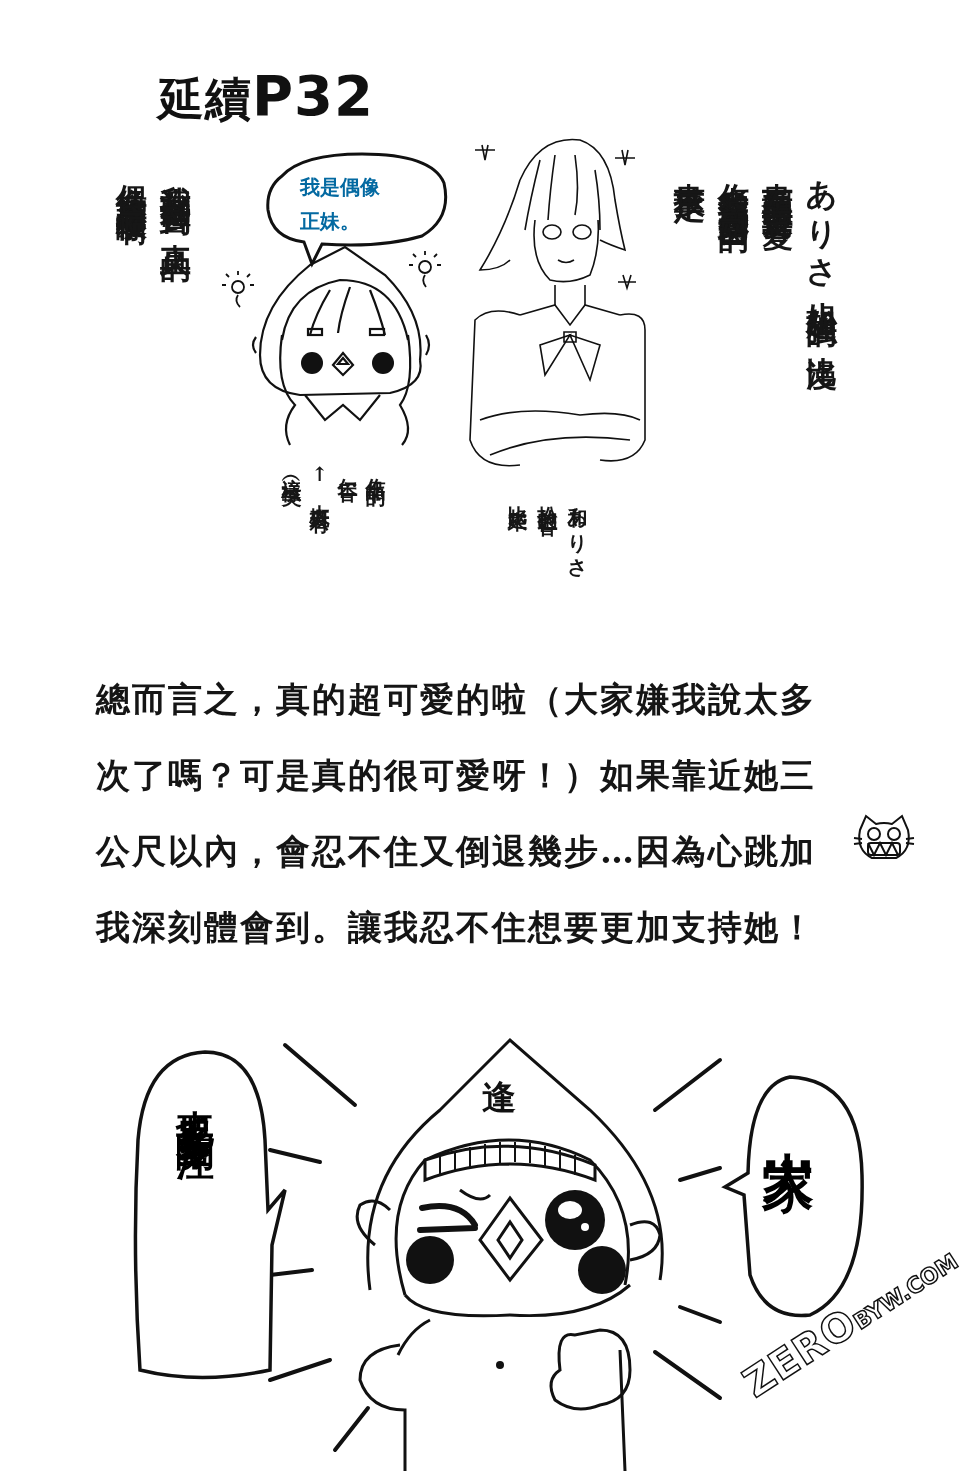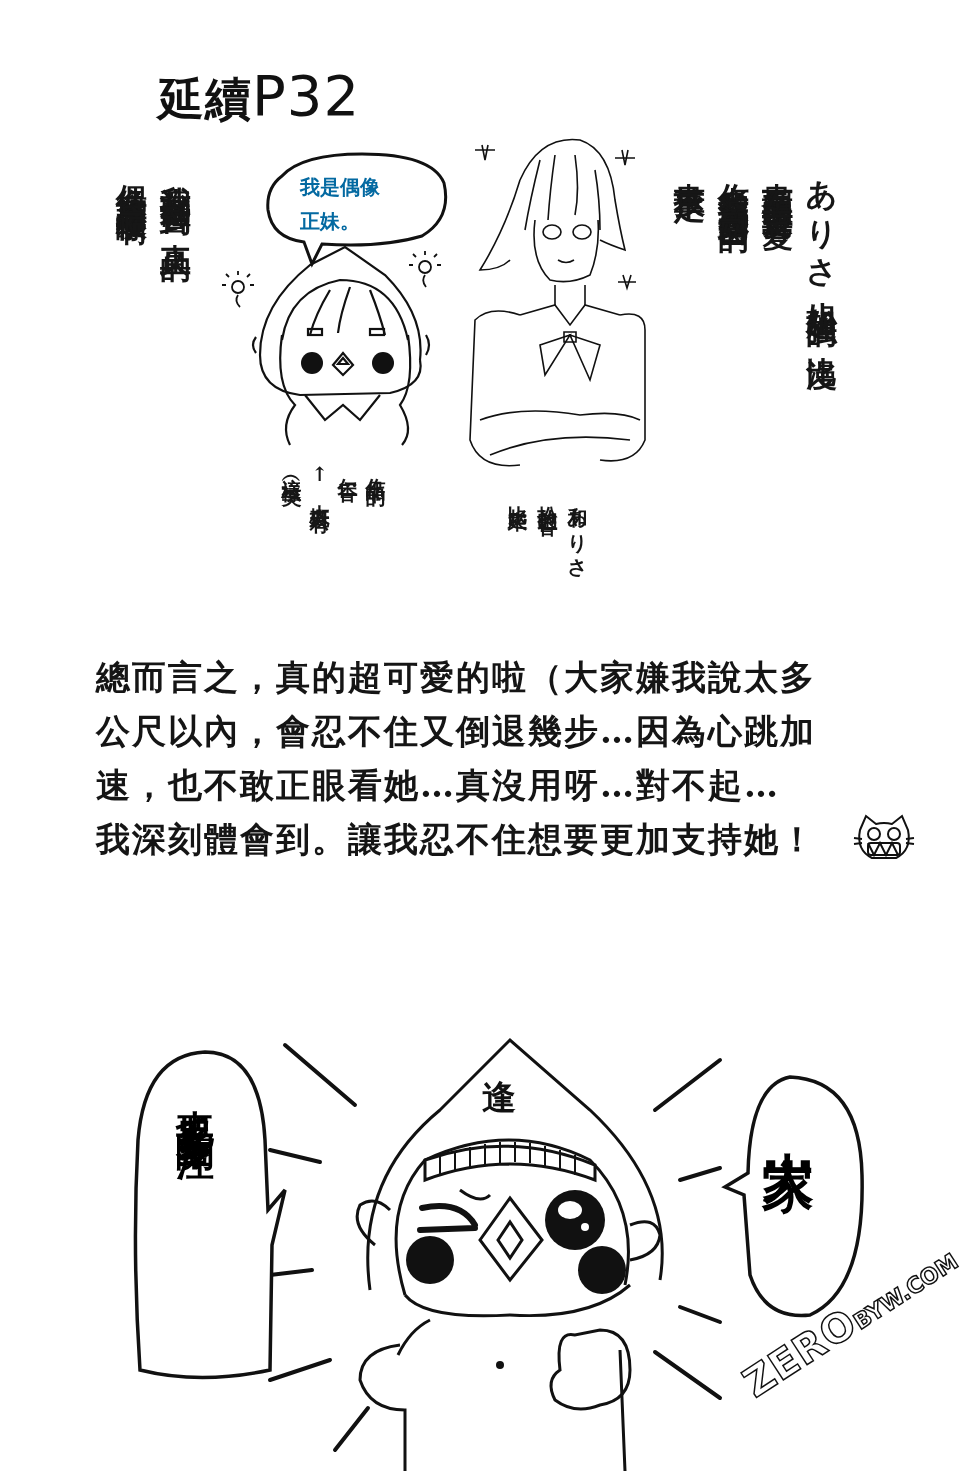--- a/index.html
+++ b/index.html
@@ -1,31 +1,31 @@
 <!DOCTYPE html>
 <html><head>
 <meta charset="utf-8">
 <style>
   html, body { margin: 0; padding: 0; background: #ffffff; }
   body { width: 980px; height: 1471px; position: relative; overflow: hidden;
          font-family: "DejaVu Serif", "Liberation Serif", serif; color: #111; }
   .abs { position: absolute; }
   .title { left: 158px; top: 68px; font-family: "DejaVu Sans", "Liberation Sans", sans-serif;
            font-weight: bold; font-size: 46px; letter-spacing: 1px; color: #111; line-height: 1; }
-  .title .p { font-size: 56px; font-weight: normal; }
+  .title .p { font-size: 56px; font-weight: bold; }
   .vcol { writing-mode: vertical-rl; text-orientation: upright; position: absolute;
           line-height: 1; letter-spacing: 4px; font-weight: bold; color: #161616; }
   .vcol-lg { font-size: 31px; }
   .vcol-sm { font-size: 20px; letter-spacing: 3px; }
   .bubble-text { position: absolute; left: 300px; top: 170px; font-size: 20px; line-height: 34px;
                  font-weight: bold; color: #0369a1; width: 130px; }
   .paragraph { position: absolute; left: 96px; top: 650px; width: 800px;
                font-size: 34px; line-height: 54px; font-weight: bold; color: #151515;
                letter-spacing: 2px; }
-  .paragraph .line { display: block; white-space: nowrap; }
+  .paragraph .line { display: block; white-space: nowrap; margin-top: 22px; }
   .big-bubble-text { font-family: "DejaVu Sans", "Liberation Sans", sans-serif; font-weight: 900;
                      writing-mode: vertical-rl; text-orientation: upright; position: absolute;
                      color: #000; letter-spacing: 6px; line-height: 1; }
   .watermark { position: absolute; left: 760px; top: 1360px; transform: rotate(-33deg);
                transform-origin: left bottom; font-family: "DejaVu Sans", "Liberation Sans", sans-serif;
                font-weight: bold; color: #fff; -webkit-text-stroke: 1.5px #111; white-space: nowrap; }
   .watermark .big { font-size: 40px; letter-spacing: 1px; }
   .watermark .small { font-size: 22px; }
   svg { position: absolute; overflow: visible; }
 </style>
@@ -103,22 +103,22 @@
 <div class="vcol vcol-sm" style="left:538px; top:490px;">扮的仁香</div>
 <div class="vcol vcol-sm" style="left:508px; top:490px;">比起來…</div>
 
 <div class="vcol vcol-lg" style="left:806px; top:158px;">ありさ小姐超強的！比漫</div>
 <div class="vcol vcol-lg" style="left:762px; top:158px;">畫裡面的仁香還要可愛，</div>
 <div class="vcol vcol-lg" style="left:718px; top:158px;">作者我深深感覺到自己的</div>
 <div class="vcol vcol-lg" style="left:674px; top:158px;">畫技不足…</div>
 
 <div class="paragraph">
   <span class="line">總而言之，真的超可愛的啦（大家嫌我說太多</span>
+  <span class="line">次了嗎？可是真的很可愛呀！）如果靠近她三</span>
   <span class="line">公尺以內，會忍不住又倒退幾步…因為心跳加</span>
-  <span class="line">速，也不敢正眼看她…真沒用呀…對不起…</span>
   <span class="line">我深刻體會到。讓我忍不住想要更加支持她！</span>
 </div>
 
 <svg style="left:852px; top:812px;" width="64" height="50">
   <g fill="none" stroke="#111" stroke-width="2">
     <path d="M8,18 L14,4 L24,12 Q32,10 40,12 L50,4 L56,18 Q60,38 44,46 L20,46 Q4,38 8,18 Z"></path>
     <circle cx="22" cy="22" r="6"></circle>
       <circle cx="42" cy="22" r="6"></circle>
     <rect x="16" y="31" width="32" height="12" rx="3"></rect>
     <path d="M16,31 L22,43 L28,31 L34,43 L40,31 L46,43"></path>

